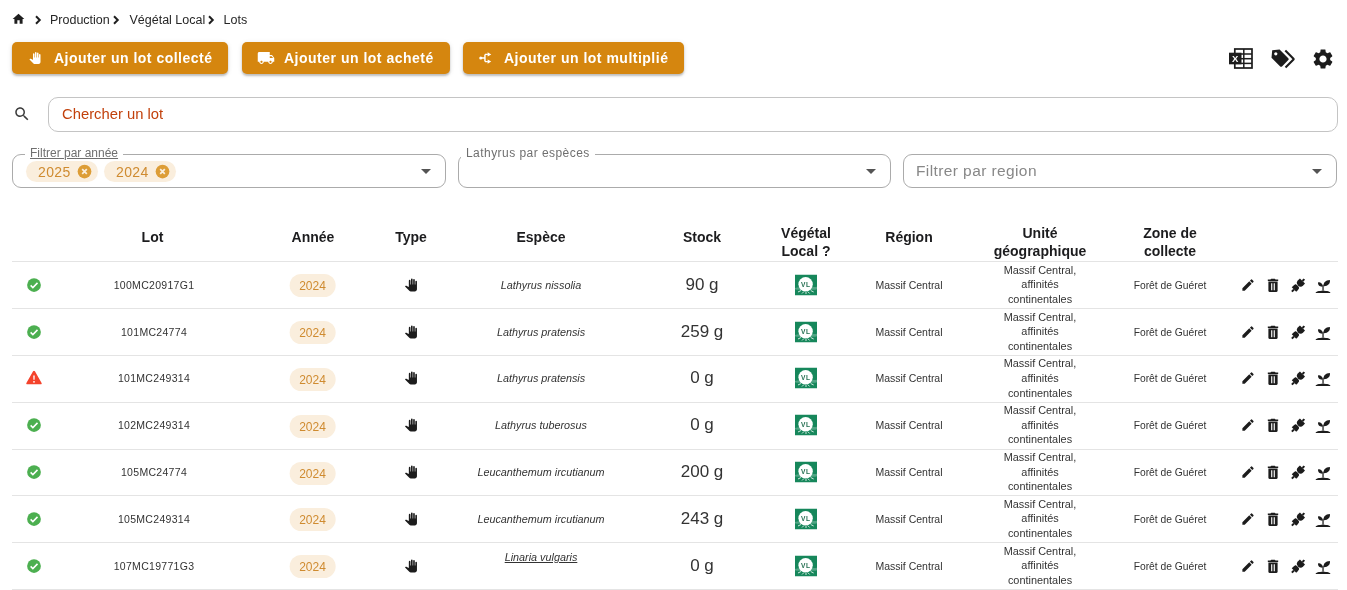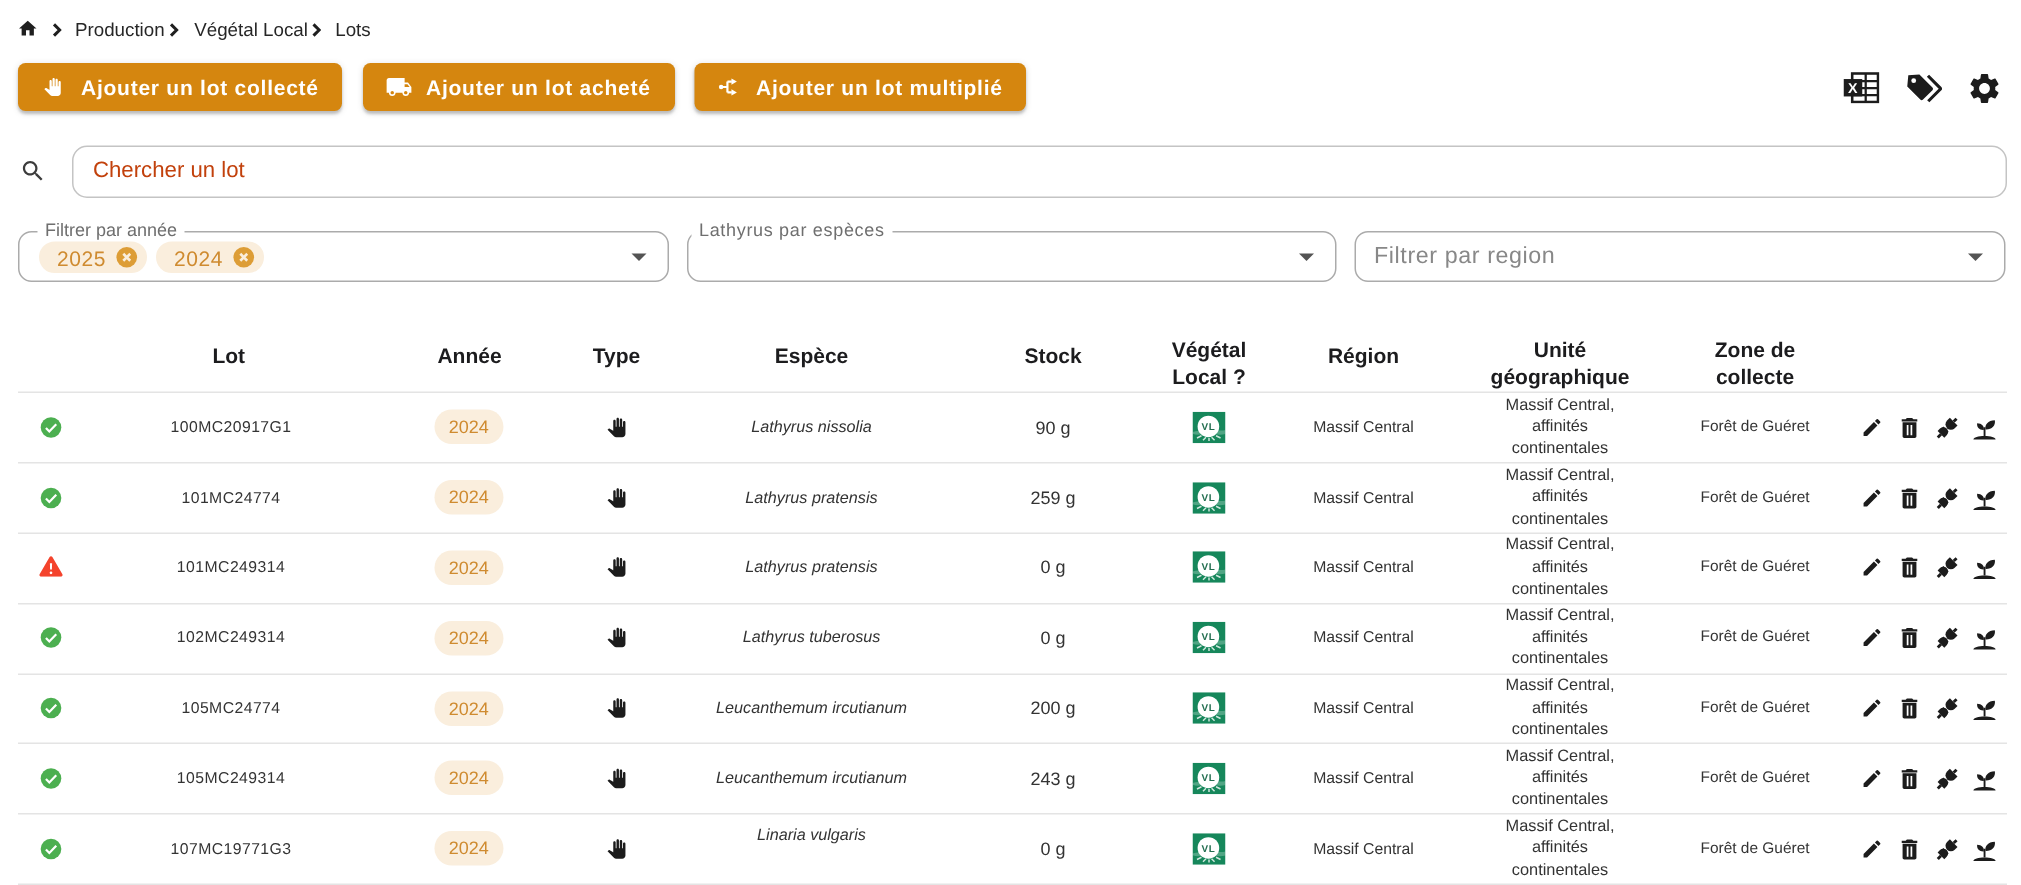--- a/index.html
+++ b/index.html
@@ -19,21 +19,21 @@
 .chip { position:absolute; top:161px; height:21px; border-radius:11px; background:#faeedd; color:#cf8b30; font-size:14px; letter-spacing:0.4px; display:flex; align-items:center; padding:0 6px 0 12px; gap:6px; }
 .sel-arrow { position:absolute; width:0; height:0; border-left:5px solid transparent; border-right:5px solid transparent; border-top:5px solid #545454; top:169px; }
 .ph3 { position:absolute; left:916px; top:162px; font-size:15.5px; letter-spacing:0.4px; color:#888; }
 
 .th { position:absolute; font-weight:bold; font-size:14px; color:#1c1c1e; text-align:center; transform:translateX(-50%); line-height:18px; }
 .row-border { position:absolute; left:12px; width:1326px; height:1px; background:#e4e4e4; }
 .cell { position:absolute; transform:translate(-50%,-50%); text-align:center; color:#333; white-space:nowrap; }
 .lot { font-size:10.5px; letter-spacing:0.3px; }
 .ychip { background:#faeedd; color:#cf8b30; font-size:12px; border-radius:12px; padding:4.5px 10px; }
 .sp { font-style:italic; font-size:10.8px; }
-.stock { font-size:12px; }
+.stock { font-size:17px; }
 .reg { font-size:10.5px; }
 .ug { font-size:10.9px; line-height:14.6px; white-space:normal; width:96px; }
 .zc { font-size:10.3px; }
 </style>
 </head>
 <body>
 
 <div class="crumb">
   <svg class="abs" style="left:11px;top:2px;" width="15" height="14" viewBox="0 0 24 24" fill="#1f1f1f">
       <path d="M10 20v-6h4v6h5v-8h3L12 3 2 12h3v8z"></path>
@@ -92,21 +92,21 @@
     <path d="M19.14 12.94c.04-.3.06-.61.06-.94 0-.32-.02-.64-.07-.94l2.03-1.58c.18-.14.23-.41.12-.61l-1.92-3.32c-.12-.22-.37-.29-.59-.22l-2.39.96c-.5-.38-1.03-.7-1.62-.94l-.36-2.54c-.04-.24-.24-.41-.48-.41h-3.84c-.24 0-.43.17-.47.41l-.36 2.54c-.59.24-1.13.57-1.62.94l-2.39-.96c-.22-.08-.47 0-.59.22L2.74 8.87c-.12.21-.08.47.12.61l2.03 1.58c-.05.3-.09.63-.09.94s.02.64.07.94l-2.03 1.58c-.18.14-.23.41-.12.61l1.92 3.32c.12.22.37.29.59.22l2.39-.96c.5.38 1.03.7 1.62.94l.36 2.54c.05.24.24.41.48.41h3.84c.24 0 .44-.17.47-.41l.36-2.54c.59-.24 1.13-.56 1.62-.94l2.39.96c.22.08.47 0 .59-.22l1.92-3.32c.12-.22.07-.47-.12-.61l-2.01-1.58zM12 15.6c-1.98 0-3.6-1.62-3.6-3.6s1.62-3.6 3.6-3.6 3.6 1.62 3.6 3.6-1.62 3.6-3.6 3.6z"></path>
   </svg>
 
 <svg class="abs" style="left:13px; top:105px;" width="18" height="18" viewBox="0 0 24 24" fill="#3c3c3c">
     <path d="M15.5 14h-.79l-.28-.27C15.41 12.59 16 11.11 16 9.5 16 5.91 13.09 3 9.5 3S3 5.91 3 9.5 5.91 16 9.5 16c1.61 0 3.09-.59 4.23-1.57l.27.28v.79l5 4.99L20.49 19l-4.99-5zm-6 0C7.01 14 5 11.99 5 9.5S7.01 5 9.5 5 14 7.01 14 9.5 11.99 14 9.5 14z"></path>
   </svg>
 <div class="search-box"></div>
 <div class="search-ph">Chercher un lot</div>
 
 <div class="fs" style="left:12px; width:434px;"></div>
-<div class="fs-legend" style="left:25px;">Filtrer par année</div>
+<div class="fs-legend" style="left:25px;text-decoration:underline;">Filtrer par année</div>
 <div class="chip" style="left:26px;">
     <span>2025</span>
     <svg width="15" height="15" viewBox="0 0 24 24">
       <circle cx="12" cy="12" r="11" fill="#dd9d36"></circle>
       <path d="M8.3 8.3 15.7 15.7 M15.7 8.3 8.3 15.7" stroke="#faeedd" stroke-width="2.8"></path>
     </svg>
   </div>
 <div class="chip" style="left:104px;">
     <span>2024</span>
     <svg width="15" height="15" viewBox="0 0 24 24">
@@ -408,21 +408,21 @@
     <div class="row-border" style="top:542.2px;"></div>
     <div class="cell" style="left:34px; top:565.5999999999999px; height:15px;"><svg width="15" height="15" viewBox="0 0 24 24">
         <circle cx="12" cy="12" r="11" fill="#4caf50"></circle>
         <path d="M6.6 12.6 10.2 16.2 17.6 8.6" stroke="#fff" stroke-width="2.4" fill="none"></path>
       </svg></div>
     <div class="cell lot" style="left:154px; top:565.5999999999999px;">107MC19771G3</div>
     <div class="cell" style="left:312.5px; top:565.5999999999999px;"><span class="ychip">2024</span></div>
     <div class="cell" style="left:411px; top:565.5999999999999px; height:14px;"><svg width="13" height="14" viewBox="0 0 24 24" fill="#1c1c1c">
         <path d="M23 5.5V20c0 2.2-1.8 4-4 4h-7.3c-1.08 0-2.1-.43-2.85-1.19L1 14.83s1.26-1.23 1.3-1.25c.22-.19.49-.29.79-.29.22 0 .42.06.6.16.04.01 4.31 2.46 4.31 2.46V4c0-.83.67-1.5 1.5-1.5S11 3.17 11 4v7h1V1.5c0-.83.67-1.5 1.5-1.5S15 .67 15 1.5V11h1V2.5c0-.83.67-1.5 1.5-1.5s1.5.67 1.5 1.5V11h1V5.5c0-.83.67-1.5 1.5-1.5s1.5.67 1.5 1.5z"></path>
       </svg></div>
-    <div class="cell sp" style="left:541px; top:557px;">Linaria vulgaris</div>
+    <div class="cell sp" style="left:541px; top:557px;text-decoration:underline;">Linaria vulgaris</div>
     <div class="cell stock" style="left:702px; top:565.5999999999999px;">0 g</div>
     <div class="cell" style="left:806px; top:565.5999999999999px; height:21px;"><svg width="22" height="21" viewBox="0 0 22 21">
         <rect width="22" height="21" fill="#16875b"></rect>
         <path d="M0 13.5c3-1 5-0.6 7.5-1.2 2.8 2.6 6.3 2.2 8-0.3 2.5 0.8 4.5 0.6 6.5 0.2v2.6c-2.5 0.8-5 0.6-7.5 0.1-2.5 1.2-5.5 1.2-8 0-2.2 0.6-4.3 0.5-6.5-0.2z" fill="#fff" opacity="0.25"></path>
         <circle cx="10.6" cy="9.8" r="7.2" fill="#fff"></circle>
         <text x="10.7" y="12.3" font-size="6.6" font-weight="bold" letter-spacing="0.4" fill="#236e50" text-anchor="middle" font-family="Liberation Sans">VL</text>
         <path d="M3 17.5l3-1.5M7 19l2-2M11 19.5v-2M14.7 19l-2-2M18.7 17.5l-3-1.5" stroke="#fff" stroke-width="1" opacity="0.8"></path>
       </svg></div>
     <div class="cell reg" style="left:909px; top:565.5999999999999px;">Massif Central</div>
     <div class="cell ug" style="left:1040px; top:565.5999999999999px;">Massif Central, affinités continentales</div>

